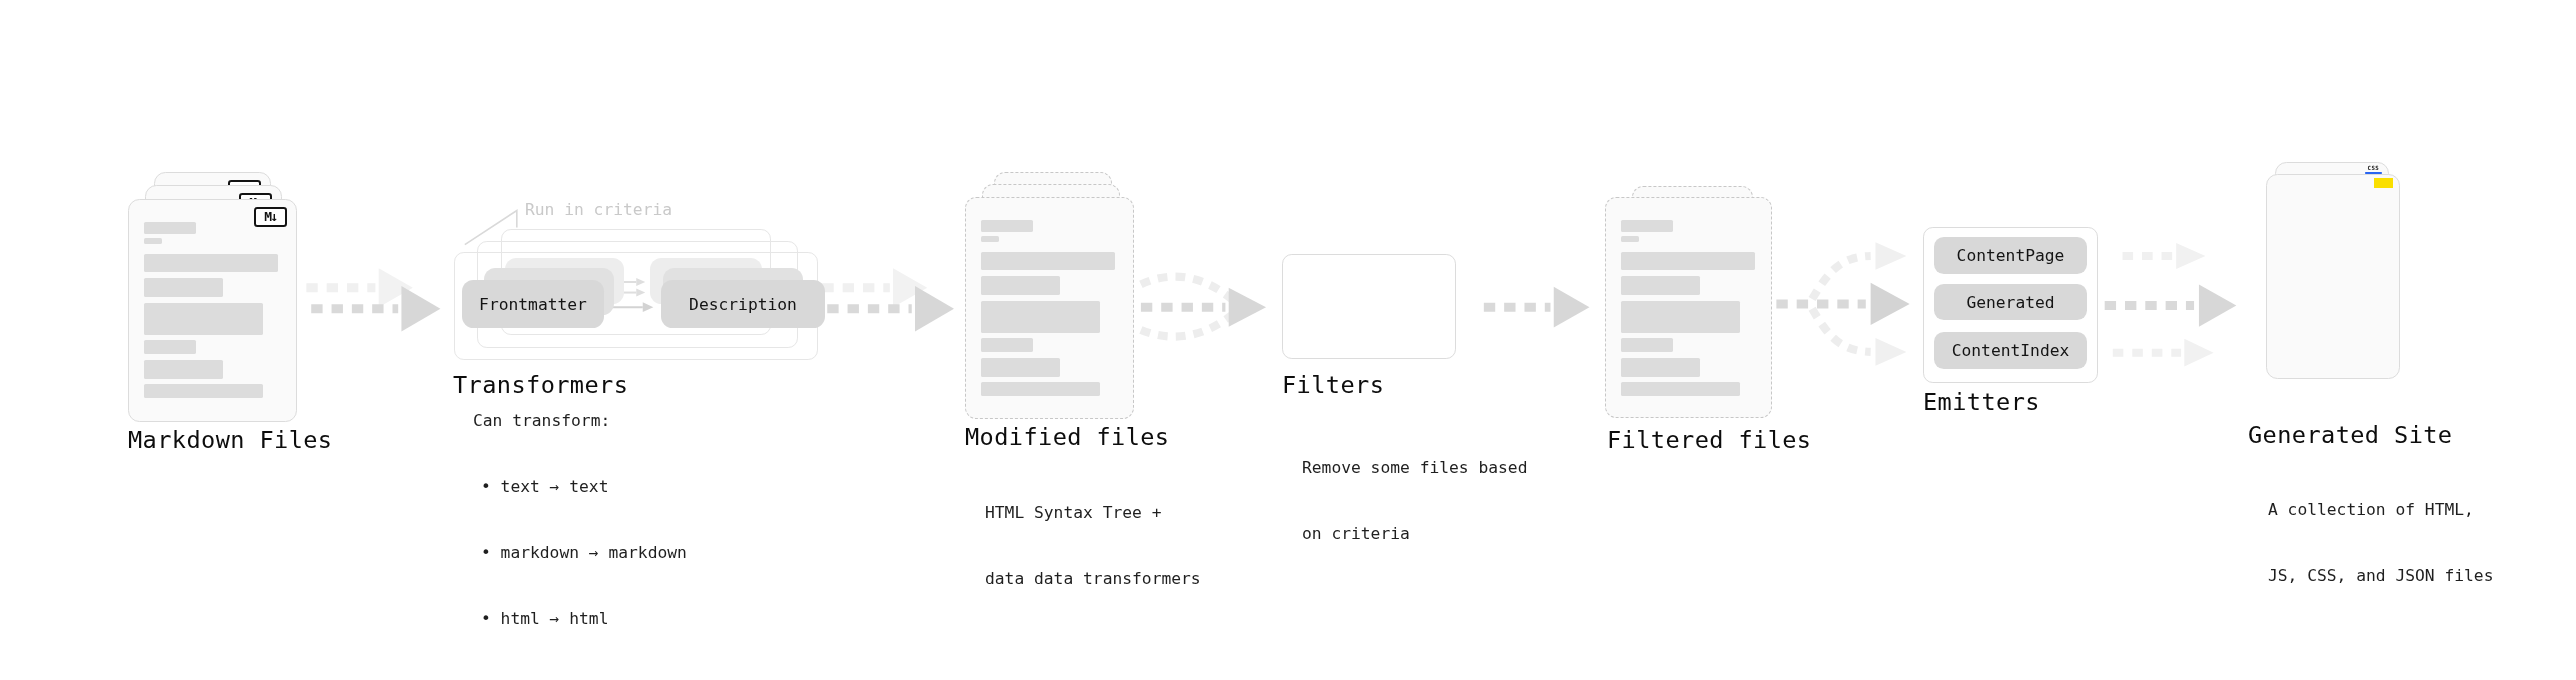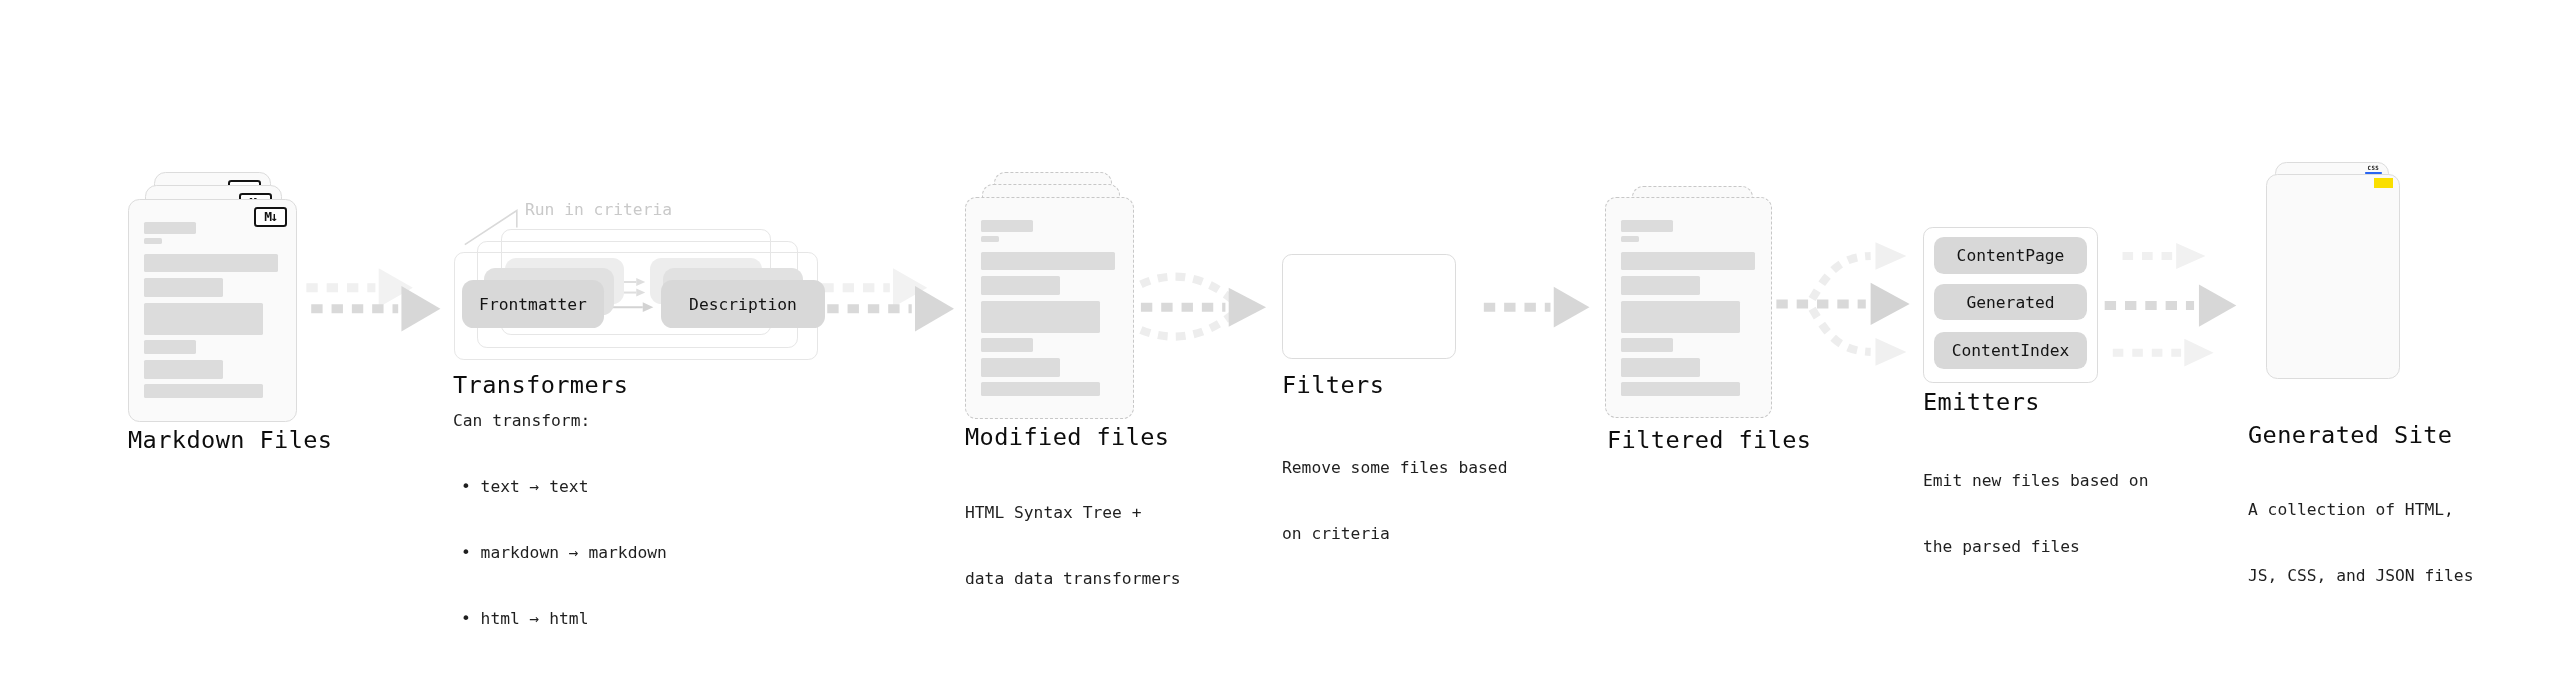--- a/index.html
+++ b/index.html
@@ -4,21 +4,21 @@
 <style>
   html,body{margin:0;padding:0;background:#fff;}
   #canvas{position:relative;width:2576px;height:681px;background:#ffffff;overflow:hidden;
           font-family:"DejaVu Sans Mono","Liberation Mono",monospace;color:#161616;}
   svg.flow{position:absolute;left:0;top:0;}
   .doc{position:absolute;background:#fafafa;border:1.6px solid #dcdcdc;border-radius:11.4px;}
   .doc.dashed{border:1.6px dashed #c7c7c7;}
   .bars{position:absolute;left:14.6px;top:22px;}
   .bars div{background:#dcdcdc;border-radius:1.6px;}
   .h1{position:absolute;font-size:23.6px;font-weight:500;letter-spacing:0.4px;color:#0d0d0d;white-space:pre;}
-  .sub{position:absolute;font-size:16.3px;line-height:22px;color:#1f1f1f;white-space:pre;}
+  .sub{position:absolute;font-size:16.3px;line-height:22px;color:#1f1f1f;white-space:pre;margin-left:20px;}
   .note{position:absolute;font-size:16.3px;color:#c9c9c9;white-space:pre;}
   .pill{position:absolute;display:flex;align-items:center;justify-content:center;
         background:#d8d8d8;border-radius:11.4px;font-size:16.3px;color:#141414;white-space:pre;}
   .ghost{position:absolute;border-radius:11.4px;}
   .holder{position:absolute;background:#fff;border:1.6px solid #dcdcdc;border-radius:9.8px;}
   .tcont{position:absolute;border:1.6px solid #e6e6e6;border-radius:9.8px;}
   .mdicon{position:absolute;right:9px;top:7.3px;width:29px;height:15.4px;border:2.4px solid #131313;border-radius:3.3px;
           background:#fff;color:#131313;font-weight:bold;font-size:13px;letter-spacing:-1.6px;
           display:flex;align-items:center;justify-content:center;padding-bottom:0.8px;}
   .html5{position:absolute;right:7.3px;top:3.3px;width:28px;text-align:center;}
@@ -175,24 +175,20 @@
         <div style="width: 119px; height: 14px; margin-bottom: 0px;"></div>
       </div>
   </div>
   <div class="h1" style="left:1607px;top:426px">Filtered files</div>
 
   <div class="holder" style="left:1923px;top:227px;width:173px;height:154px"></div>
   <div class="pill" style="left:1934px;top:237px;width:153px;height:37px;border-radius:9.8px">ContentPage</div>
   <div class="pill" style="left:1934px;top:284px;width:153px;height:36px;border-radius:9.8px">Generated</div>
   <div class="pill" style="left:1934px;top:332px;width:153px;height:37px;border-radius:9.8px">ContentIndex</div>
   <div class="h1" style="left:1923px;top:388px">Emitters</div>
-  <div class="sub" style="left:1923px;top:426px">
-    <div>Emit new files based on</div>
-    <div>the parsed files</div>
-  </div>
 
   <div class="doc" style="left:2275px;top:162px;width:112px;height:203px">
     <div class="cssbadge">
       <div class="cap">CSS</div>
       <div class="bar"></div>
     </div>
   </div>
   <div class="doc" style="left:2266px;top:174px;width:132px;height:203px">
     <div class="jsbadge"></div>
   </div>

